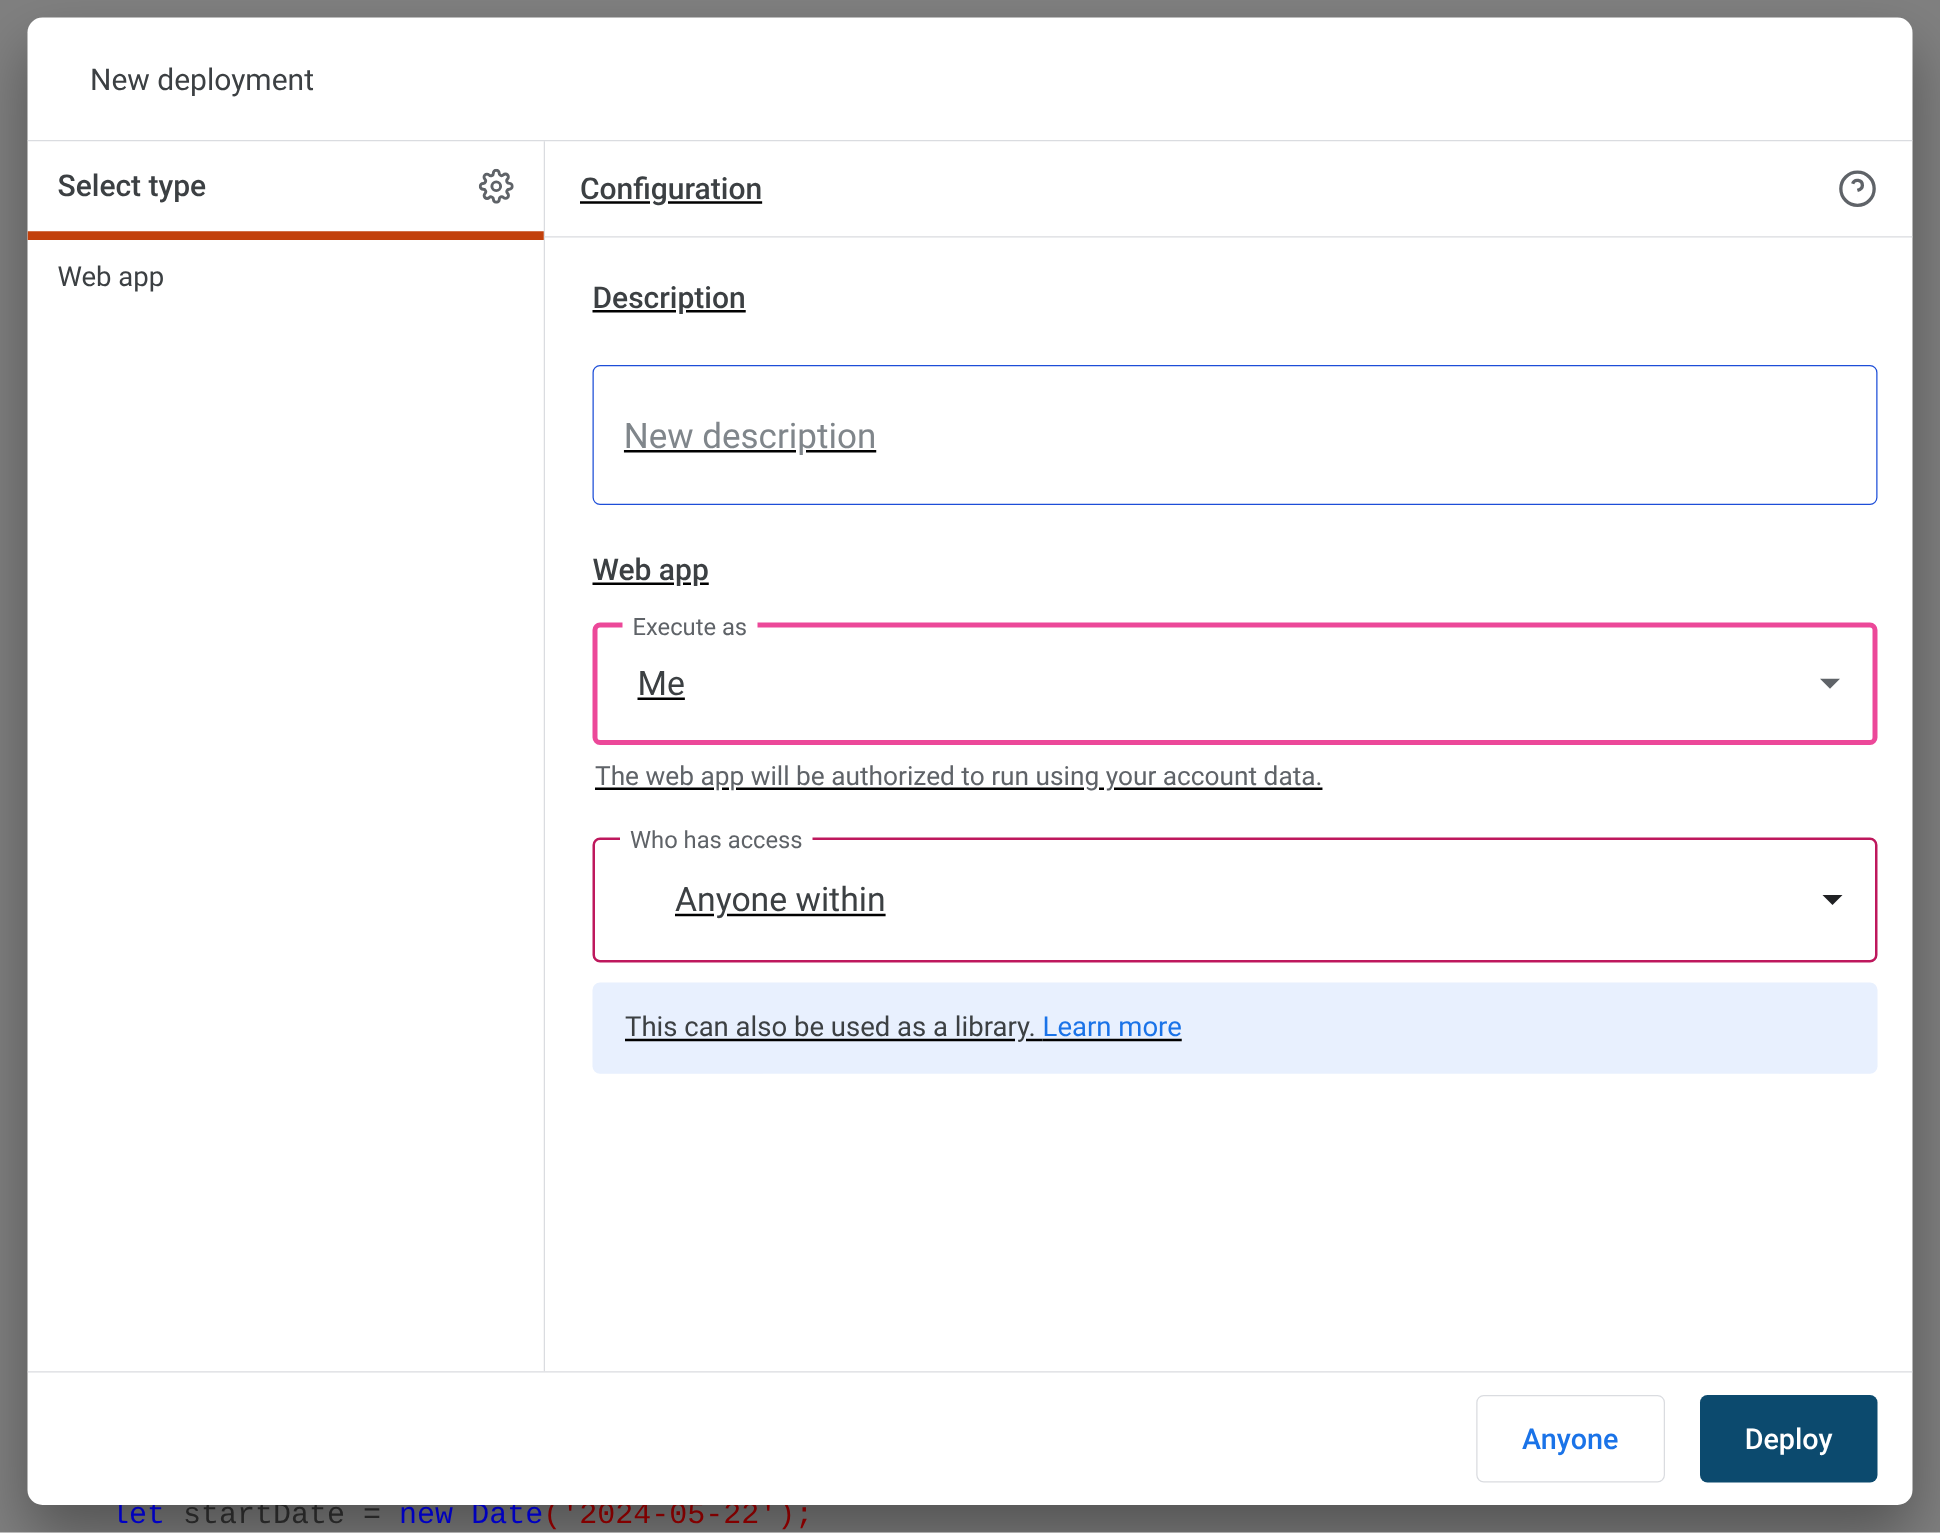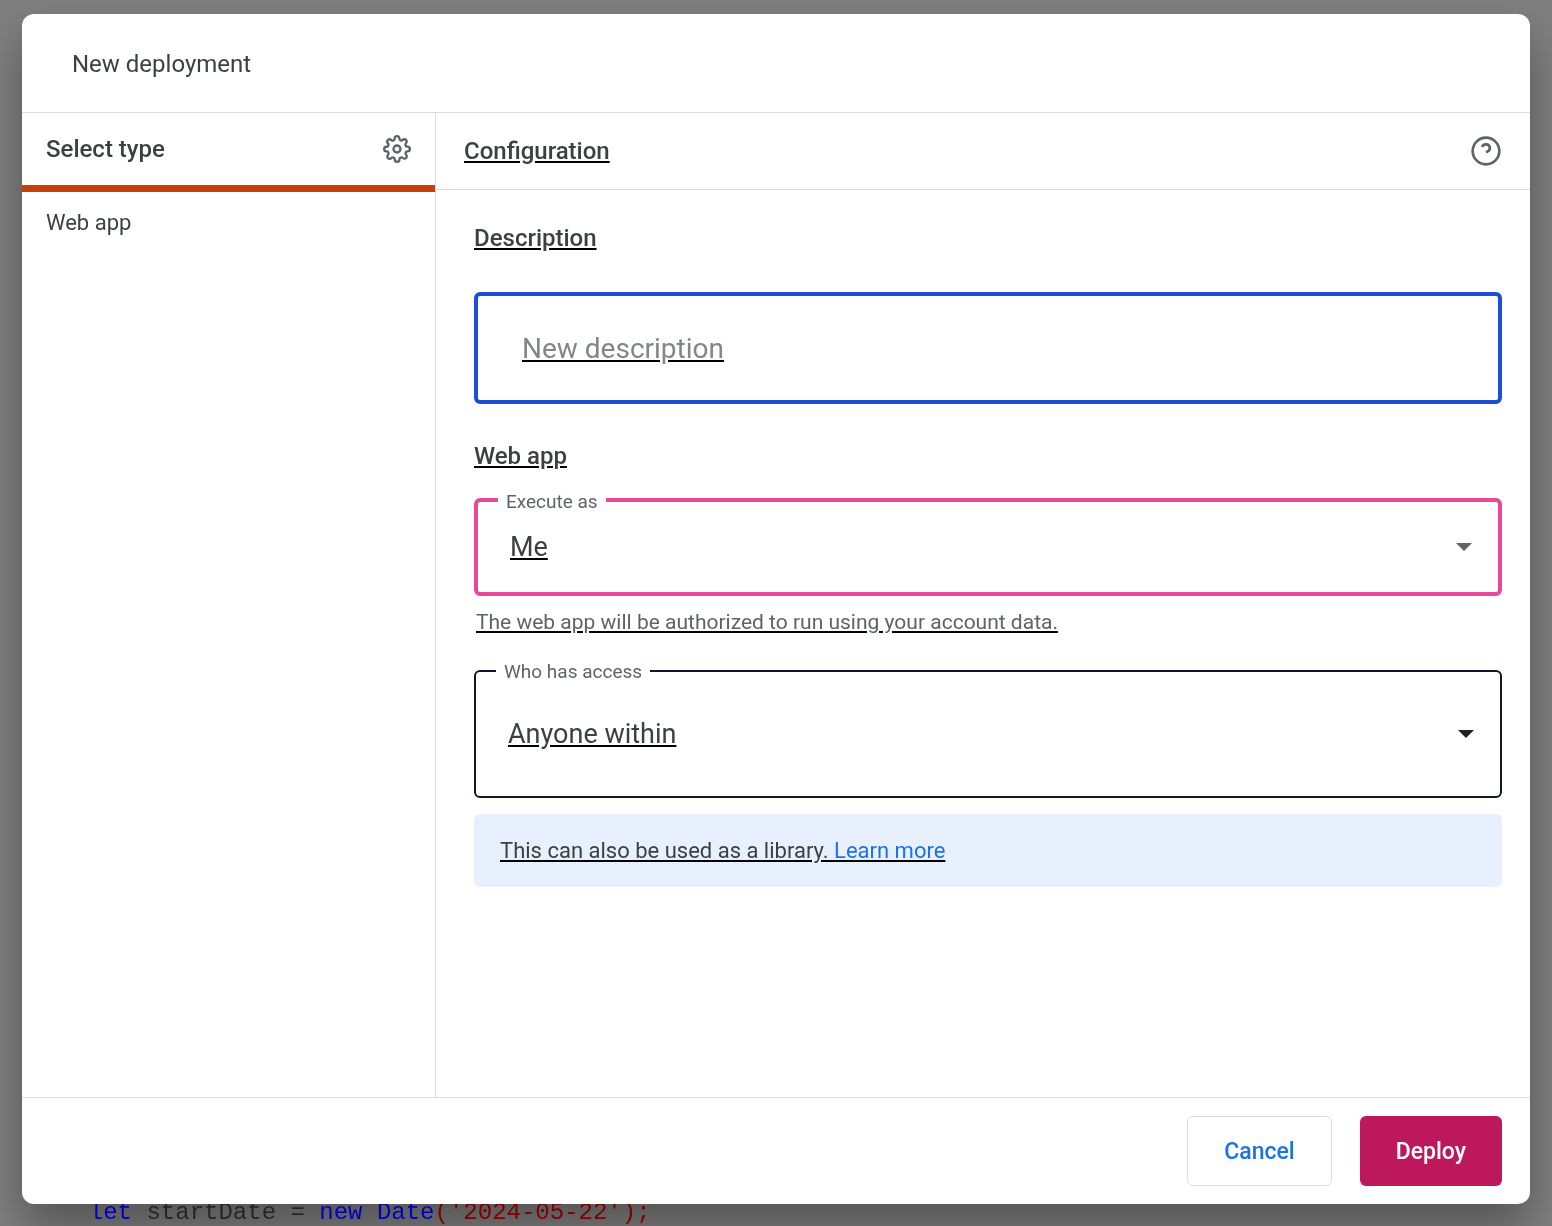--- a/index.html
+++ b/index.html
@@ -119,23 +119,23 @@
     }
     .section-label {
       font-size: 24px;
       font-weight: 500;
       color: #3c4043;
       margin-bottom: 24px;
     }
     .text-input {
       width: 100%;
       height: 112px;
-      border: 4px solid #1d4ed8;
+      border: 1px solid #1d4ed8;
       border-radius: 6px;
-      padding: 0 44px;
+      padding: 0 24px;
       font-size: 28px;
       font-family: inherit;
       color: #3c4043;
       display: flex;
       align-items: center;
       margin-bottom: 38px;
       margin-top: 40px;
     }
     .text-input::placeholder {
       color: #80868b;
@@ -148,22 +148,23 @@
     }
     .select-field {
       position: relative;
       width: 100%;
       border: 4px solid #ec4899;
       border-radius: 6px;
       height: 98px;
       margin-bottom: 14px;
     }
     .select-field.focused {
-      border: 2px solid #0f172a;
-      height: 128px;
+      border: 2px solid #be185d;
+      height: 100px;
+      padding-left: 32px;
     }
     .floating-label {
       position: absolute;
       top: -12px;
       left: 20px;
       background: #fff;
       padding: 0 8px;
       font-size: 19px;
       color: #5f6368;
     }
@@ -226,21 +227,21 @@
       align-items: center;
       justify-content: center;
       font-family: inherit;
     }
     .btn-cancel {
       background: #fff;
       color: #1a73e8;
       border: 1px solid #dadce0;
     }
     .btn-primary {
-      background: #be185d;
+      background: #0c4a6e;
       color: #fff;
       border: none;
     }
   </style>
 </head>
 <body>
 
 <div class="code-bg">
   <span class="kw">let</span> <span class="var">startDate</span> <span class="var">=</span> <span class="kw">new</span> <span class="cls">Date</span><span class="op">(</span><span class="str">'2024-05-22'</span><span class="op">);</span>
 </div>
@@ -296,16 +297,16 @@
         </div>
 
         <div class="info-banner">
           <span>This can also be used as a library. </span><a class="link">Learn more</a>
         </div>
       </div>
     </div>
   </div>
 
   <div class="modal-footer">
-    <button class="btn btn-cancel">Cancel</button>
+    <button class="btn btn-cancel">Anyone</button>
     <button class="btn btn-primary">Deploy</button>
   </div>
 </div>
 
 </body></html>

